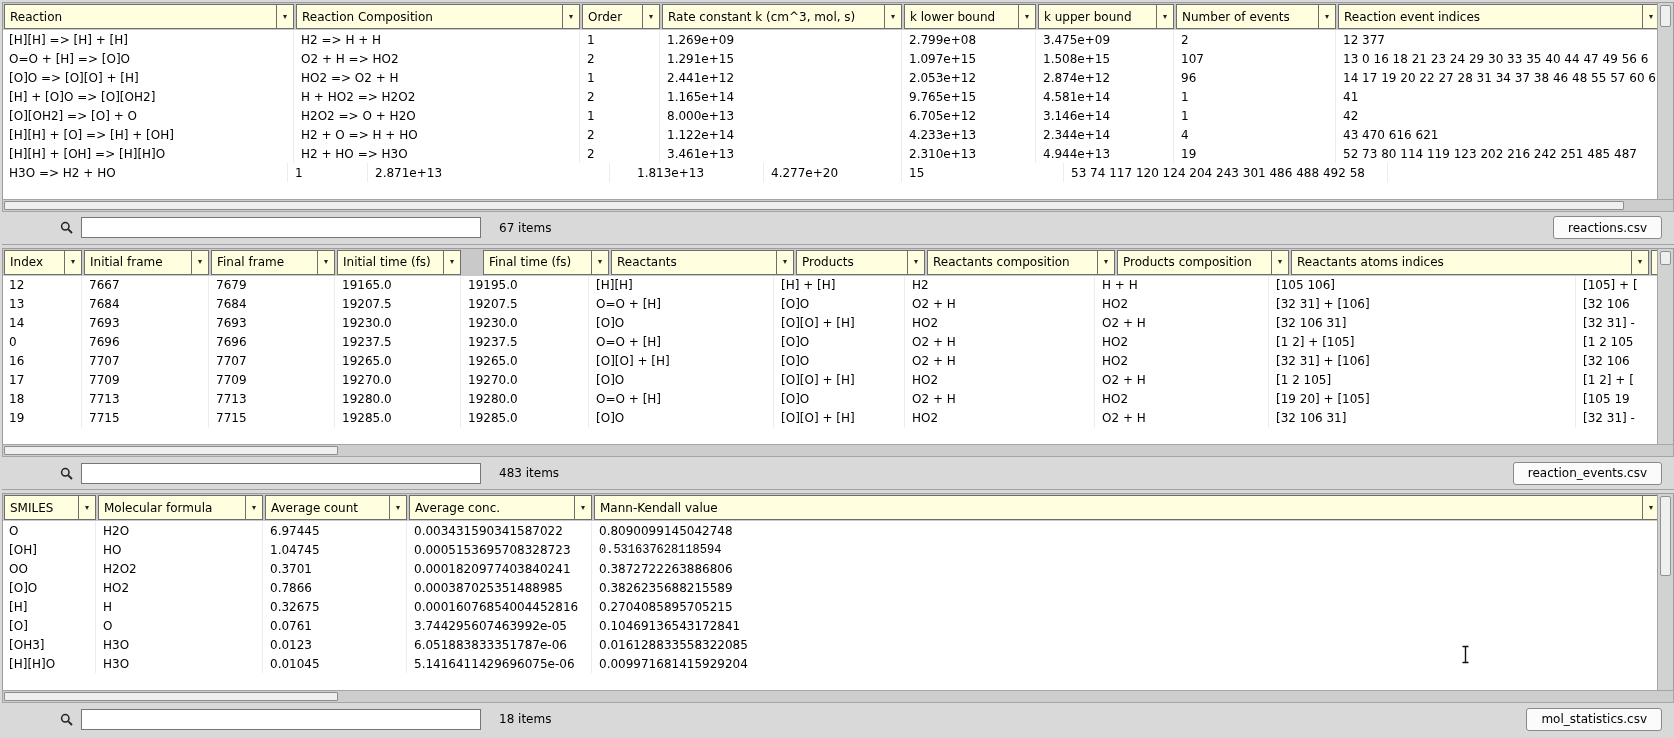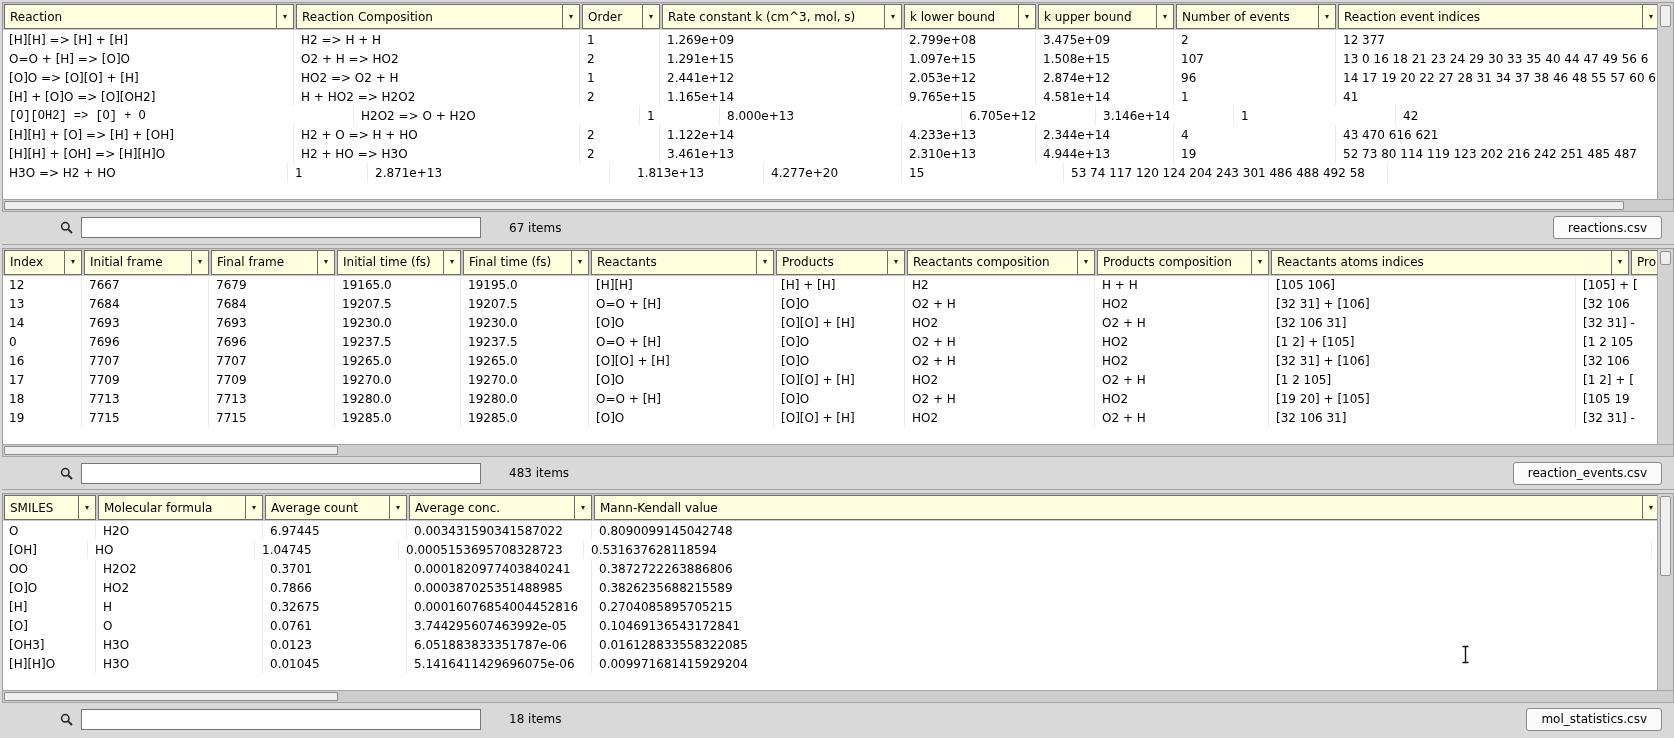--- a/index.html
+++ b/index.html
@@ -16,21 +16,21 @@
   .harrow span{font-size:8px;line-height:1}
   .trow{display:flex;height:19px;padding-left:1px;background:#fff}
   .tcell{flex:0 0 auto;display:flex;align-items:center;padding:0 5px;margin-right:2px;border-right:1px solid #ececec;white-space:nowrap;overflow:hidden}
   .vscroll{flex:0 0 16px;background:#d2d2d2;border-left:1px solid #a5a5a5;position:relative}
   .vthumb{position:absolute;left:2px;right:2px;background:#efefef;border:1px solid #919191;border-radius:2px}
   .hscroll{flex:0 0 13px;background:#cdcdcd;border:1px solid #a5a5a5;position:relative}
   .hthumb{position:absolute;top:1px;bottom:1px;background:#efefef;border:1px solid #8d8d8d;border-radius:1px}
   .searchbar{flex:0 0 32px;display:flex;align-items:center;padding:0 12px 0 0}
   .mag{margin-left:58px;display:flex;align-items:center}
   .searchinput{margin-left:8px;width:400px;height:21px;border:1px solid #767676;background:#fff;padding:0 5px;font:inherit;outline:none}
-  .count{margin-left:28px;white-space:nowrap}
+  .count{margin-left:18px;white-space:nowrap}
   .filebtn{margin-left:auto;height:23px;padding:0 14px;background:#fbfbfb;border:1px solid #8a8a8a;border-radius:3px;font:inherit;white-space:nowrap;cursor:default}
   .sash{flex:0 0 4px;background:#d9d9d9;box-shadow:inset 0 1px 0 #a2a2a2}
   .cursor{position:absolute;left:1460px;top:645px;pointer-events:none}
 </style>
 </head>
 <body>
 
 <div class="app">
 
   <section class="panel">
@@ -121,21 +121,21 @@
               <div class="tcell" style="width: 290px;">[H] + [O]O =&gt; [O][OH2]</div>
               <div class="tcell" style="width: 284px;">H + HO2 =&gt; H2O2</div>
               <div class="tcell" style="width: 78px;">2</div>
               <div class="tcell" style="width: 240px;">1.165e+14</div>
               <div class="tcell" style="width: 132px;">9.765e+15</div>
               <div class="tcell" style="width: 136px;">4.581e+14</div>
               <div class="tcell" style="width: 160px;">1</div>
               <div class="tcell" style="width: 322px;">41</div>
             </div>
             <div class="trow">
-              <div class="tcell" style="width: 350px; font-family: Liberation Mono, monospace;">[O][OH2] =&gt; [O] + O</div>
+              <div class="tcell" style="width: 290px;">[O][OH2] =&gt; [O] + O</div>
               <div class="tcell" style="width: 284px;">H2O2 =&gt; O + H2O</div>
               <div class="tcell" style="width: 78px;">1</div>
               <div class="tcell" style="width: 240px;">8.000e+13</div>
               <div class="tcell" style="width: 132px;">6.705e+12</div>
               <div class="tcell" style="width: 136px;">3.146e+14</div>
               <div class="tcell" style="width: 160px;">1</div>
               <div class="tcell" style="width: 322px;">42</div>
             </div>
             <div class="trow">
               <div class="tcell" style="width: 290px;">[H][H] + [O] =&gt; [H] + [OH]</div>
@@ -211,21 +211,21 @@
               <span class="harrow">
                 <span>▾</span>
               </span>
             </div>
             <div class="hcell" style="width: 124px;">
               <span class="hlabel">Initial time (fs)</span>
               <span class="harrow">
                 <span>▾</span>
               </span>
             </div>
-            <div class="hcell" style="width: 126px;">
+            <div class="hcell" style="width: 126px; margin-left: 20px;">
               <span class="hlabel">Final time (fs)</span>
               <span class="harrow">
                 <span>▾</span>
               </span>
             </div>
             <div class="hcell" style="width: 183px;">
               <span class="hlabel">Reactants</span>
               <span class="harrow">
                 <span>▾</span>
               </span>
@@ -427,25 +427,25 @@
           </div>
         <div class="tbody">
             <div class="trow">
               <div class="tcell" style="width: 92px;">O</div>
               <div class="tcell" style="width: 165px;">H2O</div>
               <div class="tcell" style="width: 142px;">6.97445</div>
               <div class="tcell" style="width: 183px;">0.003431590341587022</div>
               <div class="tcell" style="width: 1066px;">0.8090099145042748</div>
             </div>
             <div class="trow">
-              <div class="tcell" style="width: 84px;">[OH]</div>
+              <div class="tcell" style="width: 92px;">[OH]</div>
               <div class="tcell" style="width: 165px;">HO</div>
               <div class="tcell" style="width: 142px;">1.04745</div>
               <div class="tcell" style="width: 183px;">0.0005153695708328723</div>
-              <div class="tcell" style="width: 1066px;">0.531637628118594</div>
+              <div class="tcell" style="width: 1066px; font-family: Liberation Mono, monospace;">0.531637628118594</div>
             </div>
             <div class="trow">
               <div class="tcell" style="width: 92px;">OO</div>
               <div class="tcell" style="width: 165px;">H2O2</div>
               <div class="tcell" style="width: 142px;">0.3701</div>
               <div class="tcell" style="width: 183px;">0.0001820977403840241</div>
               <div class="tcell" style="width: 1066px;">0.3872722263886806</div>
             </div>
             <div class="trow">
               <div class="tcell" style="width: 92px;">[O]O</div>

